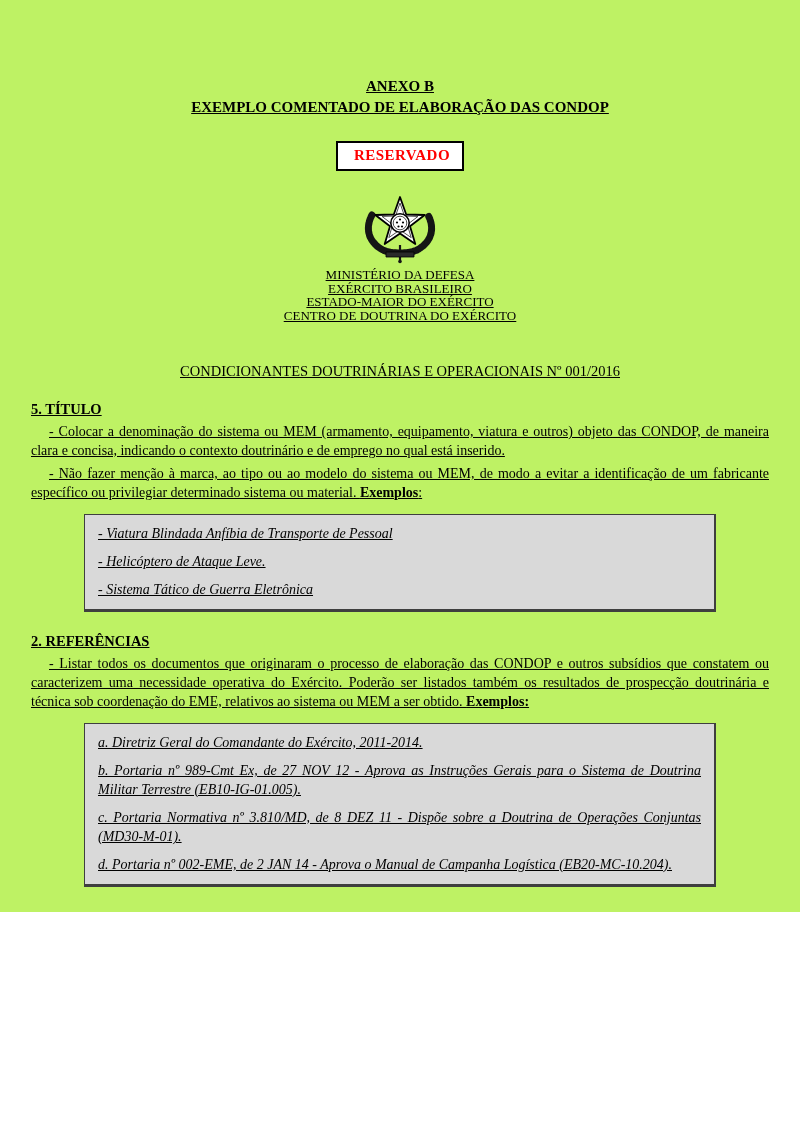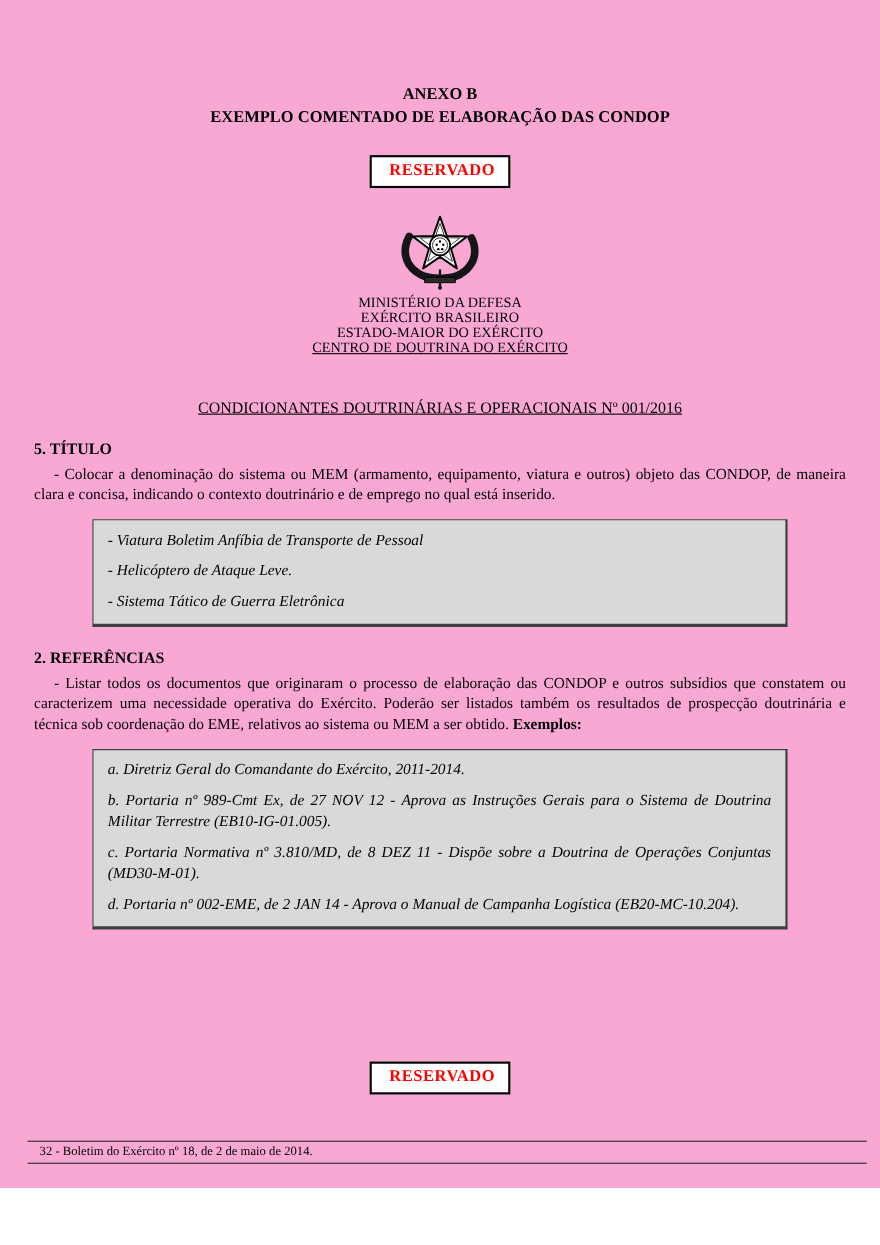--- a/index.html
+++ b/index.html
@@ -1,25 +1,26 @@
 <!DOCTYPE html>
 <html><head>
 <meta charset="utf-8">
 <style>
   * { margin: 0; padding: 0; box-sizing: border-box; }
   html, body { background: #ffffff; }
   .page {
     position: relative;
     width: 800px;
-    height: 1080px;
+    height: 912px;
     margin: 0 auto;
-    background: #f9a8d4;
+    background: #bef264;
     font-family: "Liberation Serif", "DejaVu Serif", serif;
     color: #000000;
     overflow: hidden;
+    text-decoration: underline;
   }
   .content { padding: 76px 31px 0 31px; }
   .annex-title {
     font-size: 15px;
     font-weight: bold;
     line-height: 21px;
     text-align: center;
   }
   .classification-wrap { text-align: center; margin-top: 23px; }
   .classification-box {
@@ -125,22 +126,23 @@
       <div class="org-line">EXÉRCITO BRASILEIRO</div>
       <div class="org-line">ESTADO-MAIOR DO EXÉRCITO</div>
       <div class="org-line underlined">CENTRO DE DOUTRINA DO EXÉRCITO</div>
     </div>
 
     <div class="doc-title">CONDICIONANTES DOUTRINÁRIAS E OPERACIONAIS Nº 001/2016</div>
 
     <div class="section section-1">
       <div class="section-heading">5. TÍTULO</div>
       <p class="para"><span>- Colocar a denominação do sistema ou MEM (armamento, equipamento, viatura e outros) objeto das CONDOP, de maneira clara e concisa, indicando o contexto doutrinário e de emprego no qual está inserido.</span></p>
+      <p class="para"><span>- Não fazer menção à marca, ao tipo ou ao modelo do sistema ou MEM, de modo a evitar a identificação de um fabricante específico ou privilegiar determinado sistema ou material. </span><strong>Exemplos</strong><span>:</span></p>
       <div class="example-box">
-        <div class="example-item">- Viatura Boletim Anfíbia de Transporte de Pessoal</div>
+        <div class="example-item">- Viatura Blindada Anfíbia de Transporte de Pessoal</div>
         <div class="example-item">- Helicóptero de Ataque Leve.</div>
         <div class="example-item">- Sistema Tático de Guerra Eletrônica</div>
       </div>
     </div>
 
     <div class="section section-2">
       <div class="section-heading">2. REFERÊNCIAS</div>
       <p class="para"><span>- Listar todos os documentos que originaram o processo de elaboração das CONDOP e outros subsídios que constatem ou caracterizem uma necessidade operativa do Exército. Poderão ser listados também os resultados de prospecção doutrinária e técnica sob coordenação do EME, relativos ao sistema ou MEM a ser obtido. </span><strong>Exemplos:</strong><span></span></p>
       <div class="example-box">
         <div class="example-item">a. Diretriz Geral do Comandante do Exército, 2011-2014.</div>

